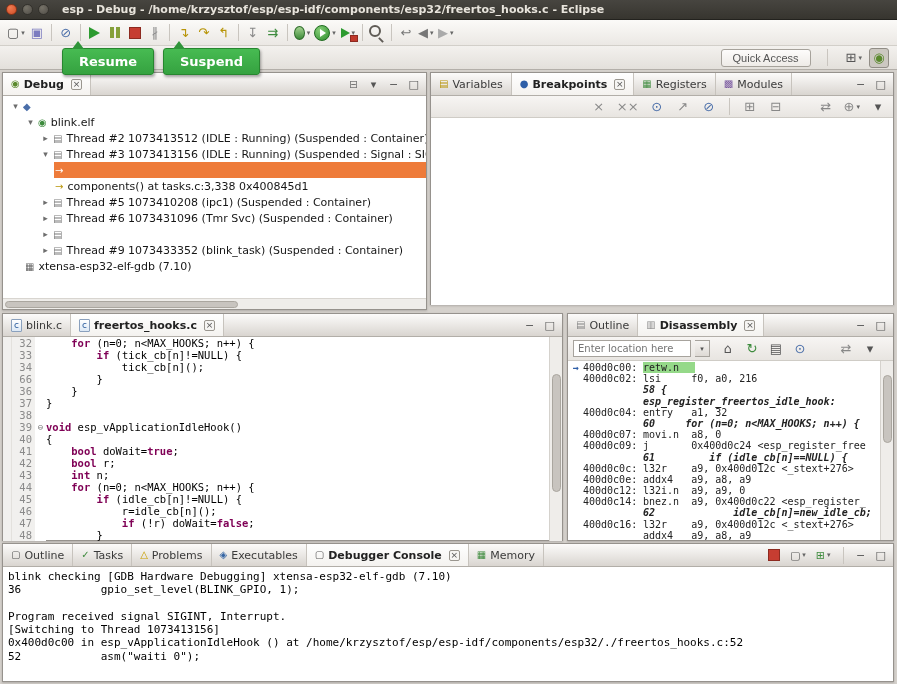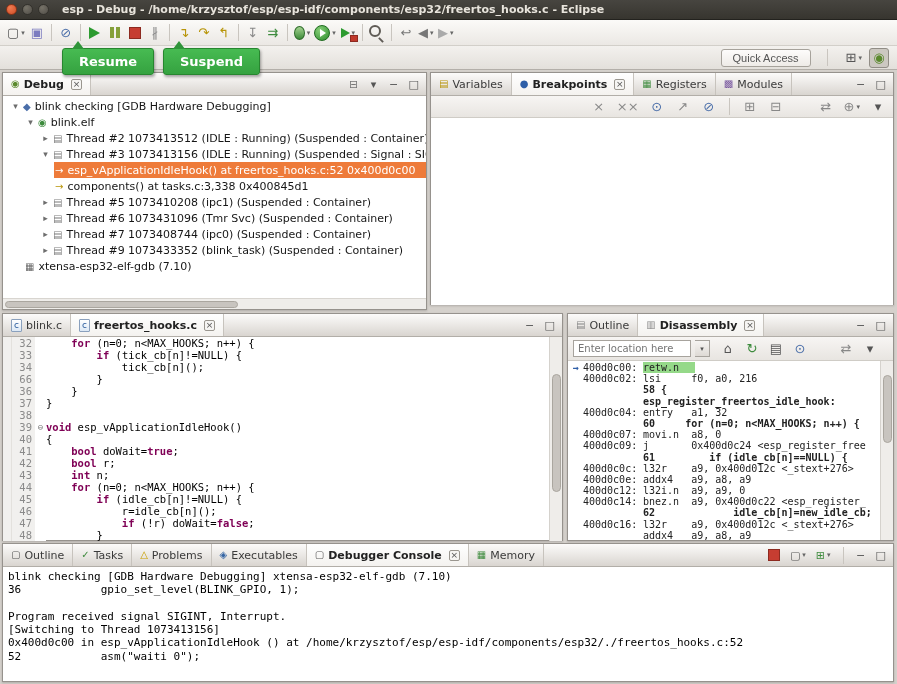--- a/index.html
+++ b/index.html
@@ -107,21 +107,21 @@
   #location-input{width:118px;height:17px;border:1px solid #a7a39d;font-size:10px;padding:0 4px;color:#555;background:#fff;
     font-family:"DejaVu Sans","Liberation Sans",sans-serif;}
   #location-drop{width:15px;height:17px;border:1px solid #a7a39d;border-left:none;background:linear-gradient(#f6f4f2,#dedad5);
     display:inline-flex;align-items:center;justify-content:center;font-size:7px;color:#555;}
   #disasm-body{display:flex;height:179px;}
   #disasm-lines{flex:1;overflow:hidden;font-family:"DejaVu Sans Mono","Liberation Mono",monospace;
     font-size:10px;line-height:11.2px;white-space:pre;padding-top:1px;}
   .dis-row{height:11.2px;display:flex;}
   .dis-pc{width:15px;flex:0 0 15px;color:#2f5fa8;font-weight:bold;text-align:center;}
   .dis-addr{width:60px;flex:0 0 60px;}
-  .dis-row.src span,.dis-row.label span{font-weight:bold;}
+  .dis-row.src span,.dis-row.label span{font-weight:bold;font-style:italic;}
   .dis-row.src,.dis-row.label{padding-left:75px;}
   .dis-hl{background:#95d989;padding-right:16px;}
 
   
   #console-content{height:114px;overflow:hidden;font-family:"DejaVu Sans Mono","Liberation Mono",monospace;
     font-size:11px;line-height:13.3px;white-space:pre;padding:3px 5px;color:#000;}
   .console-line{height:13.3px;}
 
   
   #debug-panel{left:2px;top:72px;width:425px;height:238px;}
@@ -243,21 +243,20 @@
         <span class="tbtn">
           <span style="color: rgb(85, 85, 85);">□</span>
         </span>
       </div>
   </div>
   <div id="debug-tree">
       <div class="tree-row" style="padding-left: 6px;">
         <span class="tree-exp">▾</span>
         <span class="tree-sel-wrap">
           <span class="tree-ic" style="color: rgb(74, 110, 169);">◆</span>
-          <span>blink checking [GDB Hardware Debugging]</span>
         </span>
       </div>
       <div class="tree-row" style="padding-left: 21px;">
         <span class="tree-exp">▾</span>
         <span class="tree-sel-wrap">
           <span class="tree-ic" style="color: rgb(61, 139, 61);">◉</span>
           <span>blink.elf</span>
         </span>
       </div>
       <div class="tree-row" style="padding-left: 36px;">
@@ -270,21 +269,20 @@
       <div class="tree-row" style="padding-left: 36px;">
         <span class="tree-exp">▾</span>
         <span class="tree-sel-wrap">
           <span class="tree-ic" style="color: rgb(125, 125, 125);">▤</span>
           <span>Thread #3 1073413156 (IDLE : Running) (Suspended : Signal : SIGINT:Interrup</span>
         </span>
       </div>
       <div class="tree-row selected" style="padding-left: 51px;">
         <span class="tree-sel-wrap">
           <span class="tree-ic" style="color: rgb(255, 255, 255);">→</span>
-          <span>esp_vApplicationIdleHook() at freertos_hooks.c:52 0x400d0c00</span>
         </span>
       </div>
       <div class="tree-row" style="padding-left: 51px;">
         <span class="tree-sel-wrap">
           <span class="tree-ic" style="color: rgb(184, 149, 10);">→</span>
           <span>components() at tasks.c:3,338 0x400845d1</span>
         </span>
       </div>
       <div class="tree-row" style="padding-left: 36px;">
         <span class="tree-exp">▸</span>
@@ -297,21 +295,20 @@
         <span class="tree-exp">▸</span>
         <span class="tree-sel-wrap">
           <span class="tree-ic" style="color: rgb(125, 125, 125);">▤</span>
           <span>Thread #6 1073431096 (Tmr Svc) (Suspended : Container)</span>
         </span>
       </div>
       <div class="tree-row" style="padding-left: 36px;">
         <span class="tree-exp">▸</span>
         <span class="tree-sel-wrap">
           <span class="tree-ic" style="color: rgb(125, 125, 125);">▤</span>
-          <span>Thread #7 1073408744 (ipc0) (Suspended : Container)</span>
         </span>
       </div>
       <div class="tree-row" style="padding-left: 36px;">
         <span class="tree-exp">▸</span>
         <span class="tree-sel-wrap">
           <span class="tree-ic" style="color: rgb(125, 125, 125);">▤</span>
           <span>Thread #9 1073433352 (blink_task) (Suspended : Container)</span>
         </span>
       </div>
       <div class="tree-row" style="padding-left: 21px;">

